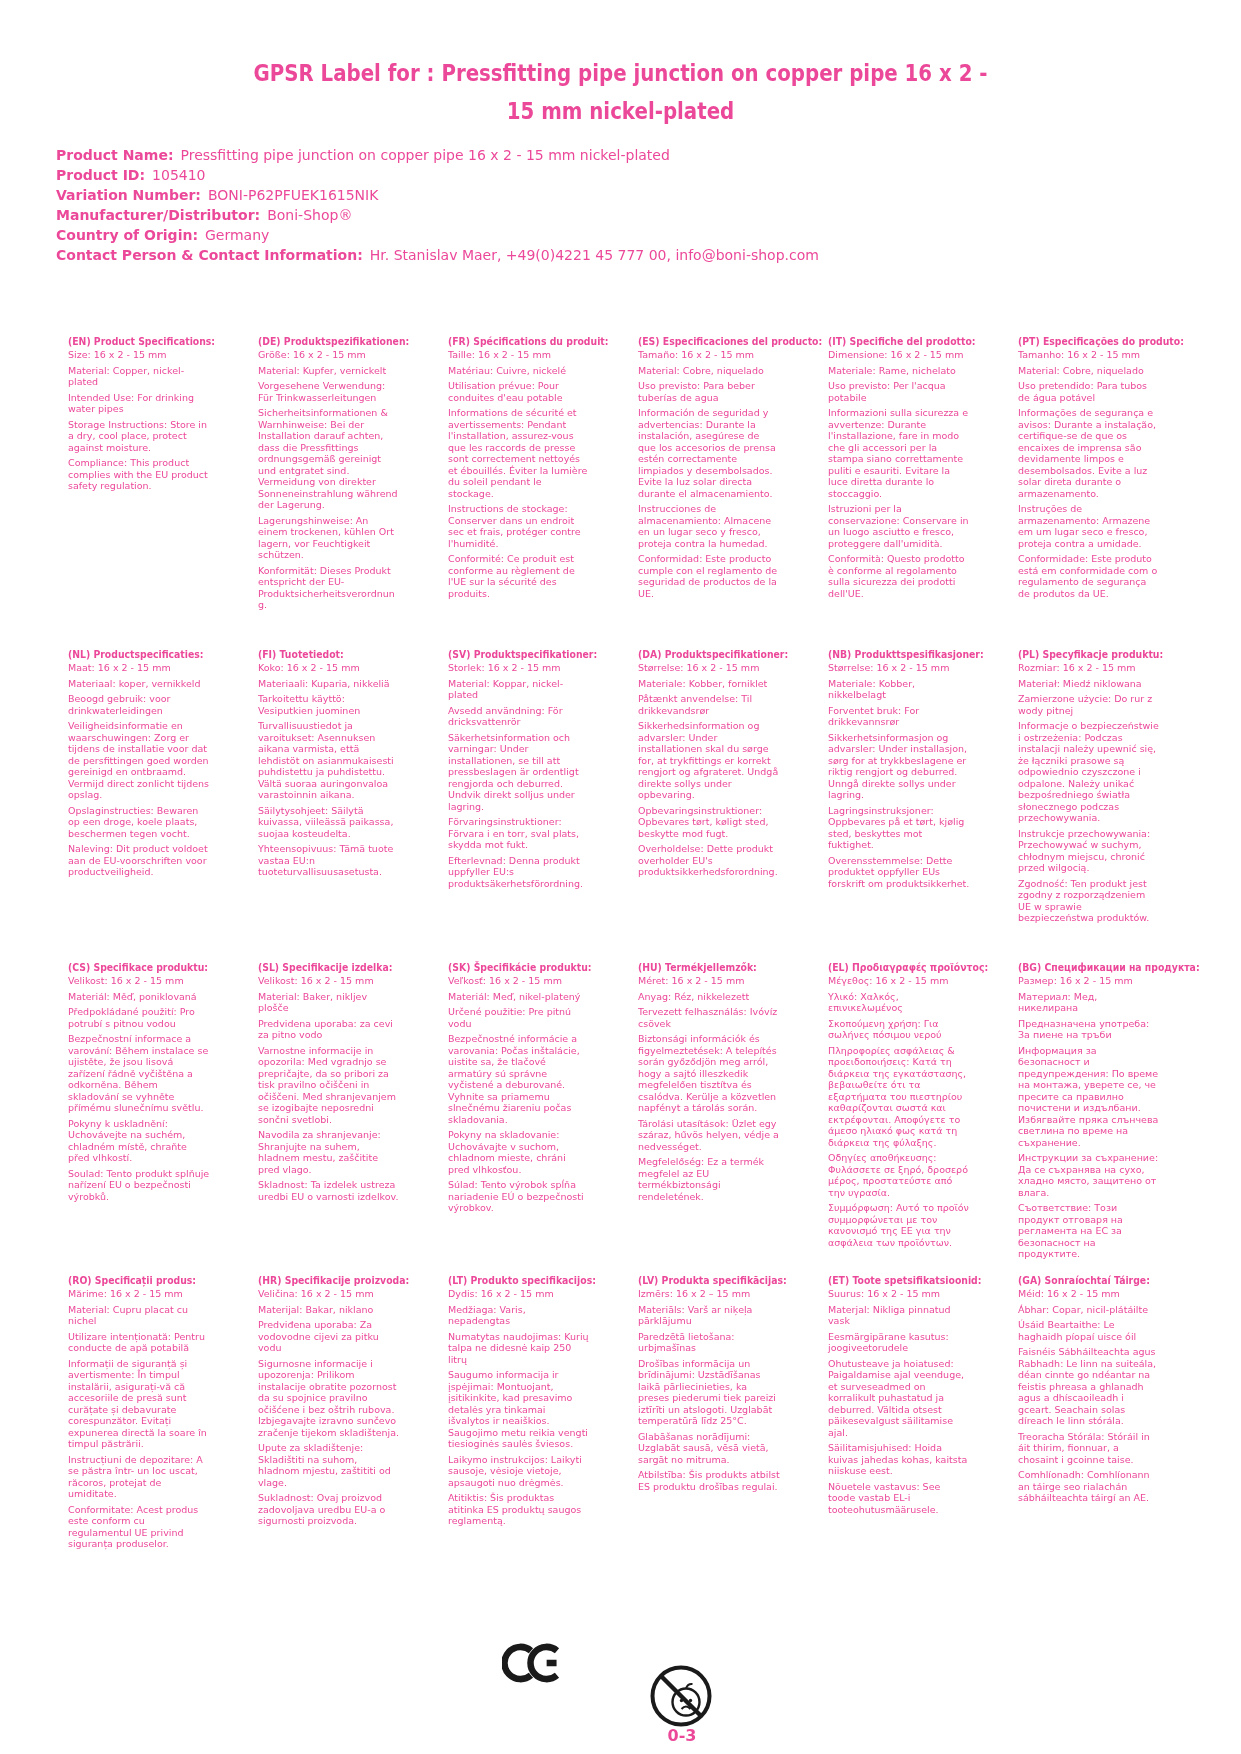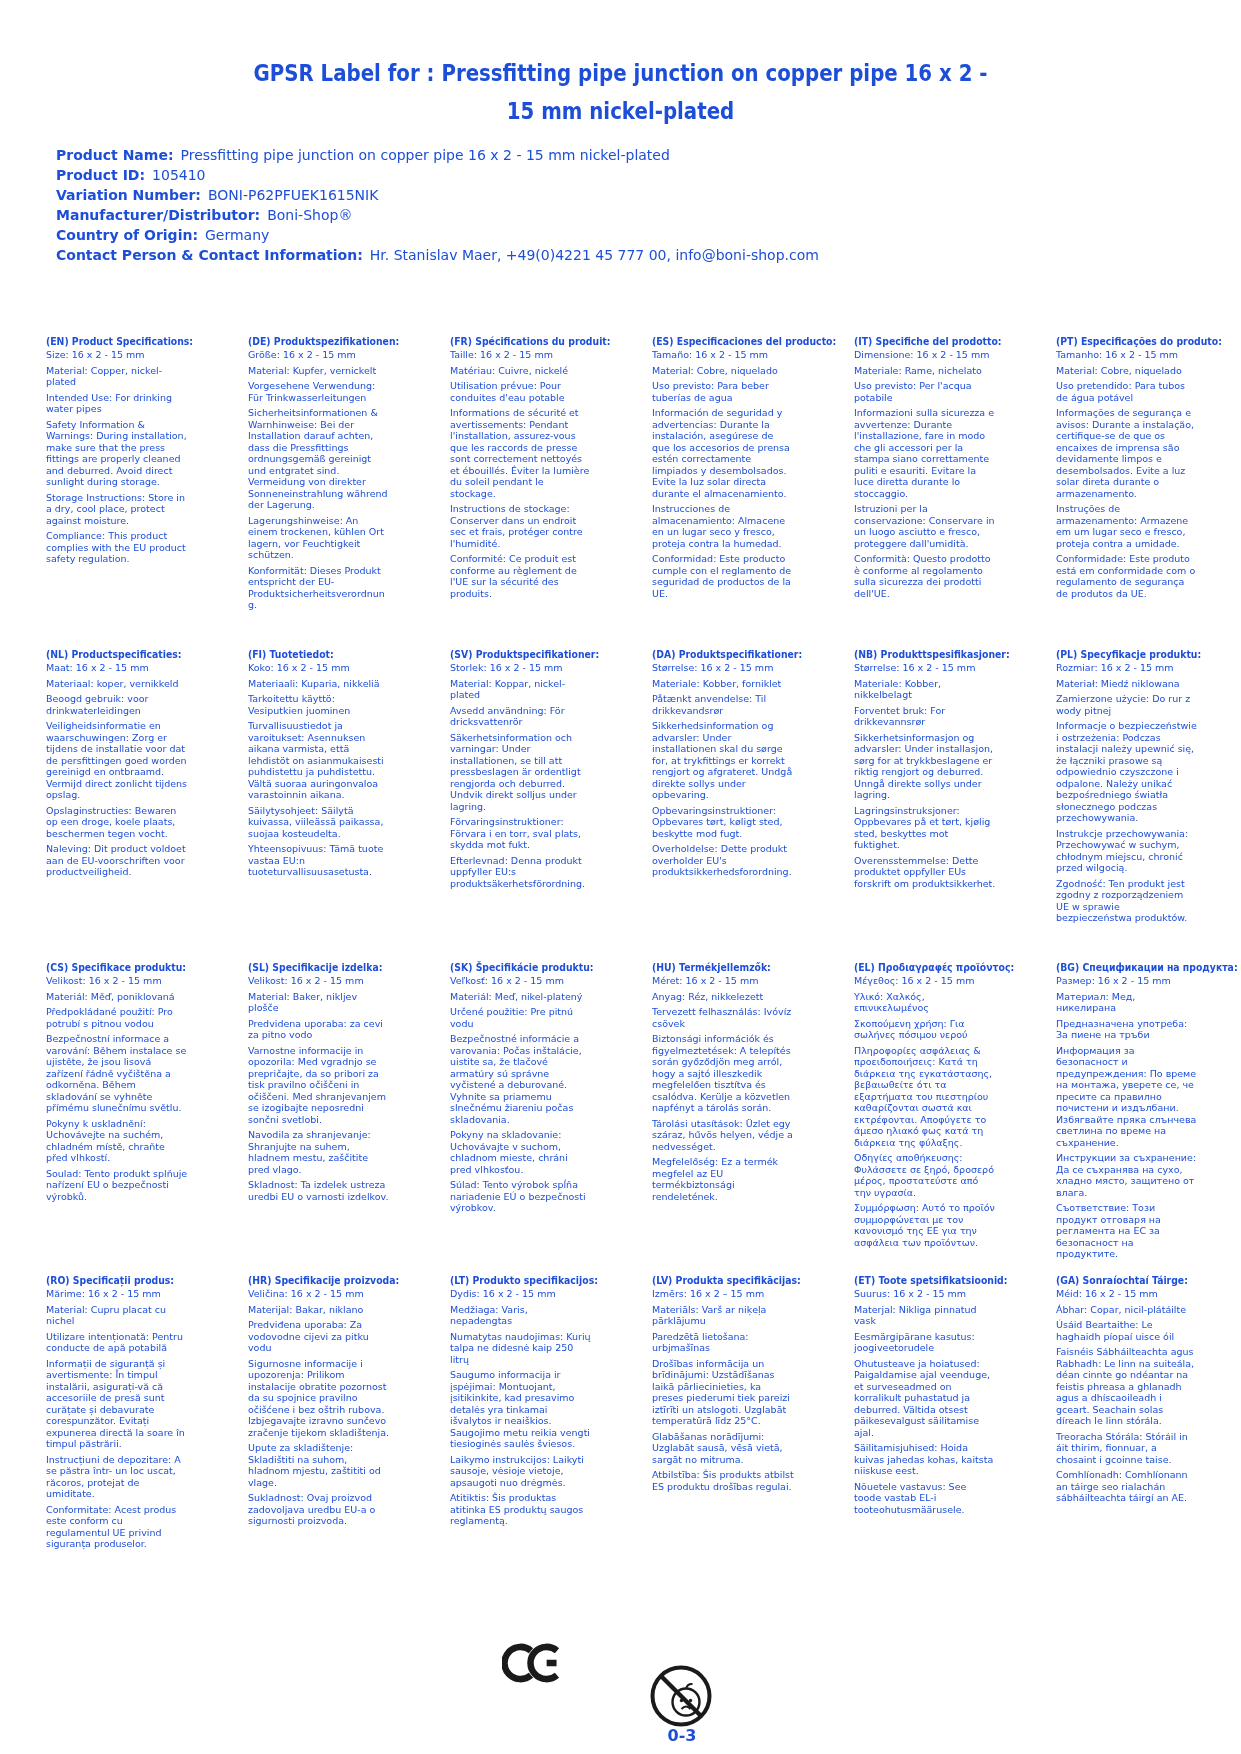--- a/index.html
+++ b/index.html
@@ -1,26 +1,26 @@
 <!DOCTYPE html>
 <html><head>
 <meta charset="utf-8">
 <style>
   html,body{margin:0;padding:0;background:#fff;}
-  .page{position:relative;width:1241px;height:1754px;background:#ffffff;color:#1d4ed8;
+  .page{position:relative;width:1241px;height:1754px;background:#ffffff;color:#ec4899;
         font-family:"DejaVu Sans","Liberation Sans",sans-serif;overflow:hidden;}
   .title{position:absolute;top:54px;left:0;width:1241px;text-align:center;}
   .title .tline{display:block;font-weight:bold;font-size:23px;line-height:38px;white-space:nowrap;
         transform:scaleX(.86);transform-origin:50% 50%;}
   .info{position:absolute;top:145px;left:56px;width:1100px;}
   .info-row{font-size:14px;line-height:20px;white-space:nowrap;}
   .info-label{font-weight:bold;margin-top:47px;}
   .info-value{margin-left:7px;}
-  .spec-grid{position:absolute;top:336px;left:46px;width:1162px;display:grid;
-        grid-template-columns:repeat(6,182px);column-gap:20px;grid-auto-rows:313px;}
+  .spec-grid{position:absolute;top:336px;left:68px;width:1162px;display:grid;
+        grid-template-columns:repeat(6,182px);column-gap:8px;grid-auto-rows:313px;}
   .cell{overflow:visible;}
   .cell .h{font-weight:bold;font-size:10px;line-height:12px;white-space:nowrap;
         transform:scaleX(.93);transform-origin:0 50%;margin:0 0 1px 0;}
   .plist p{margin:0 0 4px 0;font-size:9.5px;line-height:11.5px;width:142px;
         overflow-wrap:break-word;}
   .footer-ce{position:absolute;left:502px;top:1642px;}
   .footer-age{position:absolute;left:649px;top:1664px;width:66px;text-align:center;}
   .age-label{font-size:16px;font-weight:600;line-height:18px;margin-top:-1px;
         font-family:"DejaVu Sans","Liberation Sans",sans-serif;}
   svg{display:block;}
@@ -44,21 +44,20 @@
     <div class="info-row"><span class="info-label">Contact Person &amp; Contact Information:</span><span class="info-value">Hr. Stanislav Maer, +49(0)4221 45 777 00, info@boni-shop.com</span></div>
   </div>
 
   <div class="spec-grid">
     <div class="cell">
         <div class="h">(EN) Product Specifications:</div>
         <div class="plist">
           <p>Size: 16 x 2 - 15 mm</p>
           <p>Material: Copper, nickel-plated</p>
           <p>Intended Use: For drinking water pipes</p>
-          <p>Safety Information &amp; Warnings: During installation, make sure that the press fittings are properly cleaned and deburred. Avoid direct sunlight during storage.</p>
           <p>Storage Instructions: Store in a dry, cool place, protect against moisture.</p>
           <p>Compliance: This product complies with the EU product safety regulation.</p>
         </div>
       </div>
     <div class="cell">
         <div class="h">(DE) Produktspezifikationen:</div>
         <div class="plist">
           <p>Größe: 16 x 2 - 15 mm</p>
           <p>Material: Kupfer, vernickelt</p>
           <p>Vorgesehene Verwendung: Für Trinkwasserleitungen</p>

